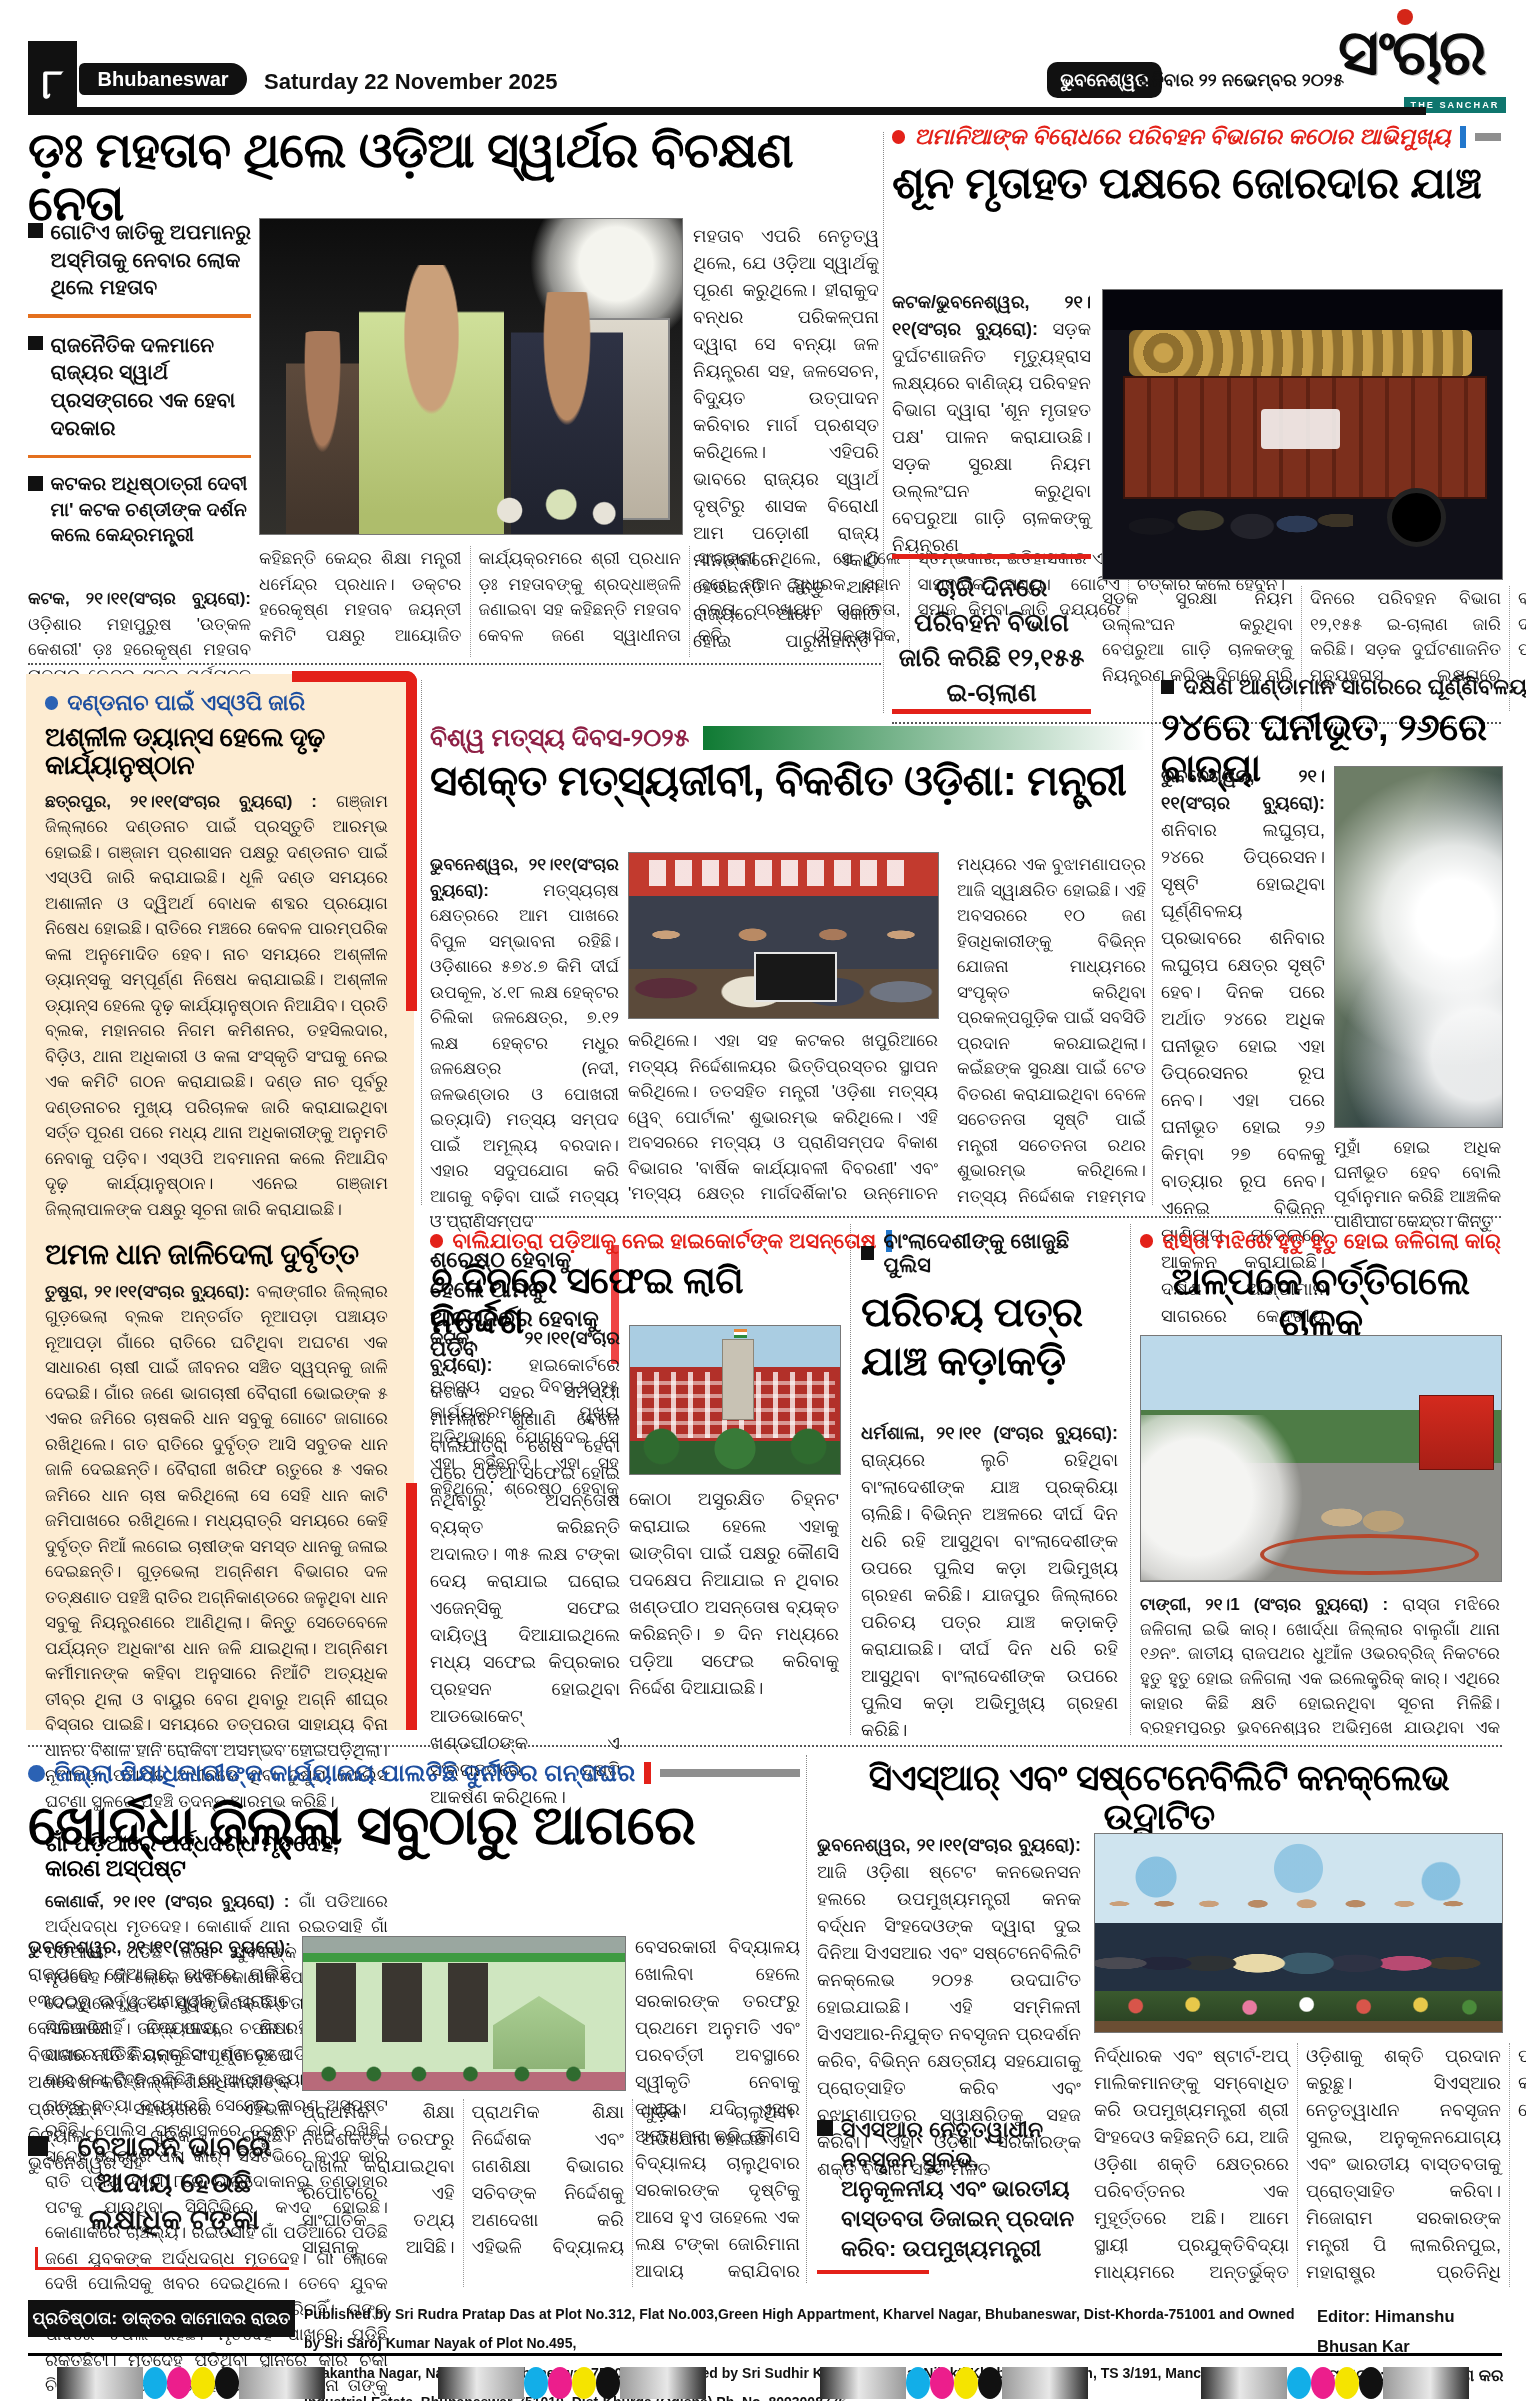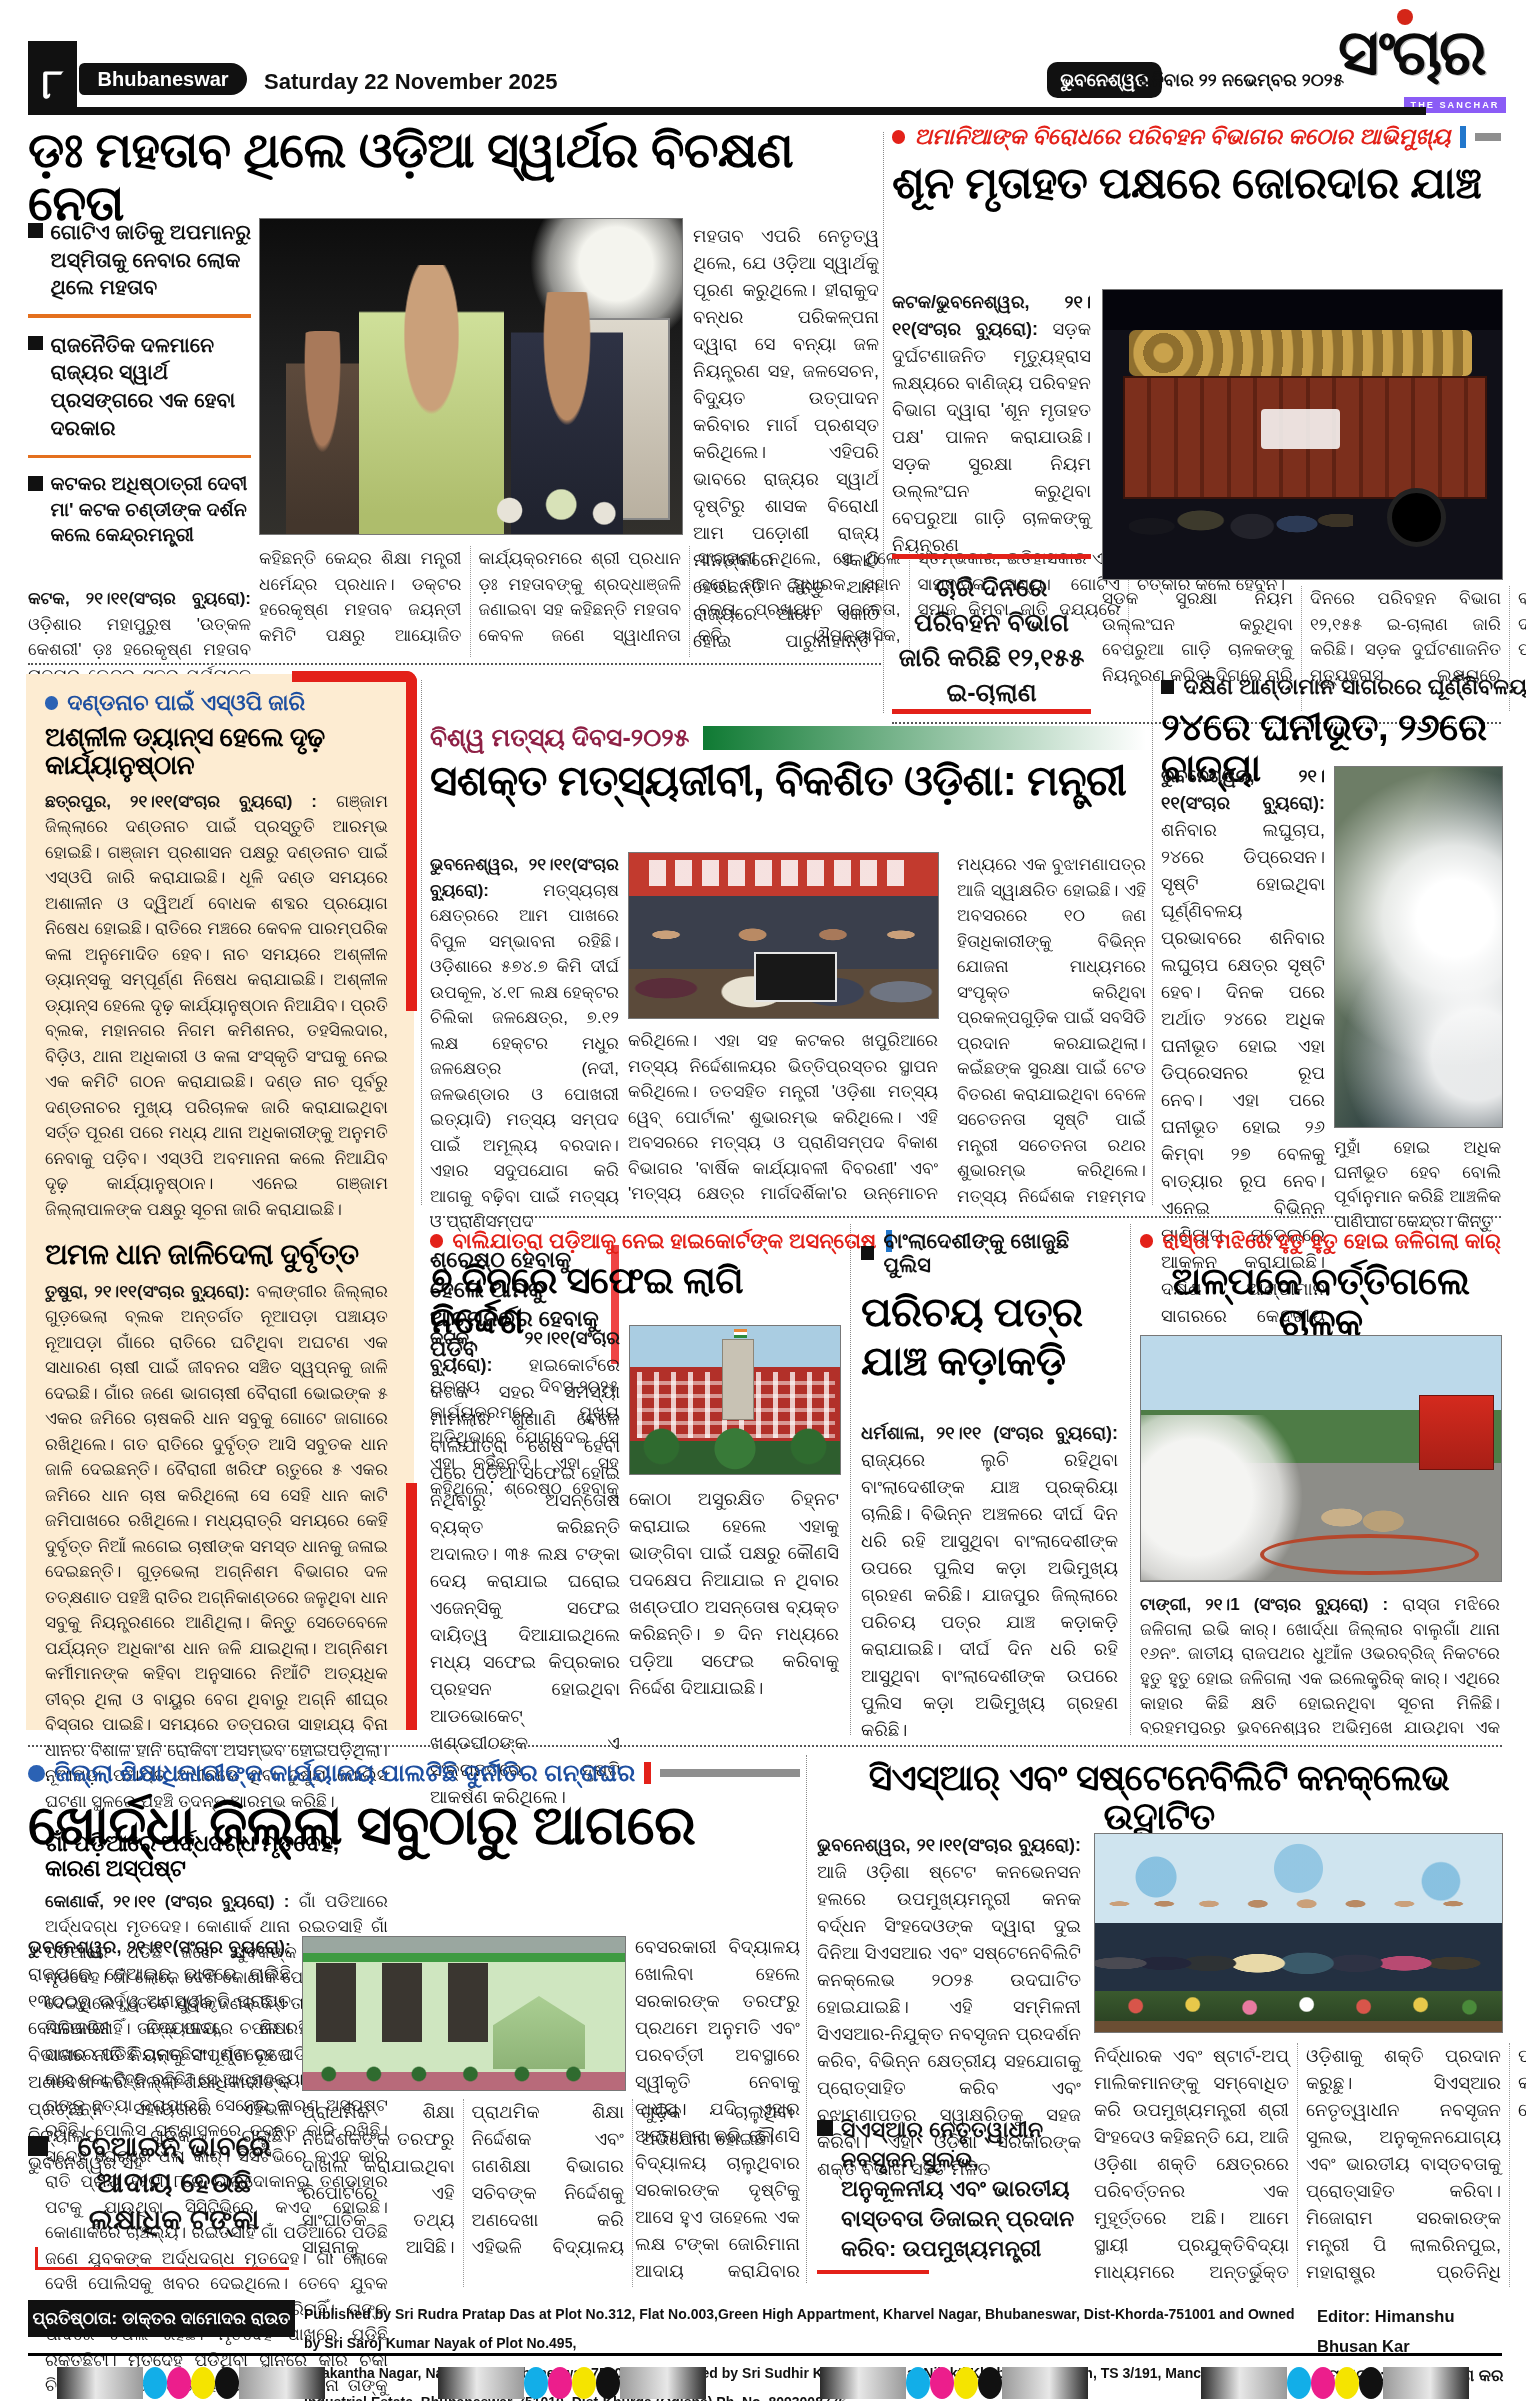--- a/index.html
+++ b/index.html
@@ -40,21 +40,21 @@
     <span>Bhubaneswar</span>
   </div>
   <div class="abs" style="left:264px;top:69px;font-size:22px;font-weight:800;">Saturday 22 November 2025</div>
   <div class="abs" style="left:1047px;top:62px;height:36px;padding:0 13.2px;border-radius:10.6px;background:#111;color:#fff;display:flex;align-items:center;font-size:18px;font-weight:800;">
     <span>ଭୁବନେଶ୍ୱର</span>
   </div>
   <div class="abs" style="left:1138px;top:70px;font-size:18px;font-weight:700;">ଶନିବାର ୨୨ ନଭେମ୍ବର ୨୦୨୫</div>
   <div class="abs" style="left:1338px;top:6.6px;width:168px;height:106px;">
     <div style="position:absolute;left:59px;top:2.6px;width:16px;height:16px;border-radius:50%;background:#d42618;"></div>
     <div style="position:absolute;left:0;top:9.2px;width:168px;font-size:63px;font-weight:900;letter-spacing:-3.3px;color:#0a0a0a;text-shadow:1.3px 1.3px 0 #bbb;">ସଂଚାର</div>
-    <div style="position:absolute;right:0;bottom:0;background:#8b5cf6;color:#fff;font-size:9.2px;font-weight:700;letter-spacing:2px;padding:2.6px 6.6px;">
+    <div style="position:absolute;right:0;bottom:0;background:#0f766e;color:#fff;font-size:9.2px;font-weight:700;letter-spacing:2px;padding:2.6px 6.6px;">
       <span>THE SANCHAR</span>
     </div>
   </div>
   <div class="abs" style="left:28px;top:107px;width:1398px;height:8px;background:#111;"></div>
 
   <div class="abs" style="left:28px;top:124px;width:851px;height:536px;">
     <div class="hl" style="font-size:49px;">ଡ଼ଃ ମହତାବ ଥିଲେ ଓଡ଼ିଆ ସ୍ୱାର୍ଥର ବିଚକ୍ଷଣ ନେତା</div>
     <div class="abs" style="left:0;top:94px;width:223px;">
       <div style="display:flex;gap:8px;font-size:20.5px;font-weight:800;line-height:1.35;">
           <span style="width:14.5px;height:14.5px;background:#111;flex:0 0 auto;margin-top:5.3px;"></span>

